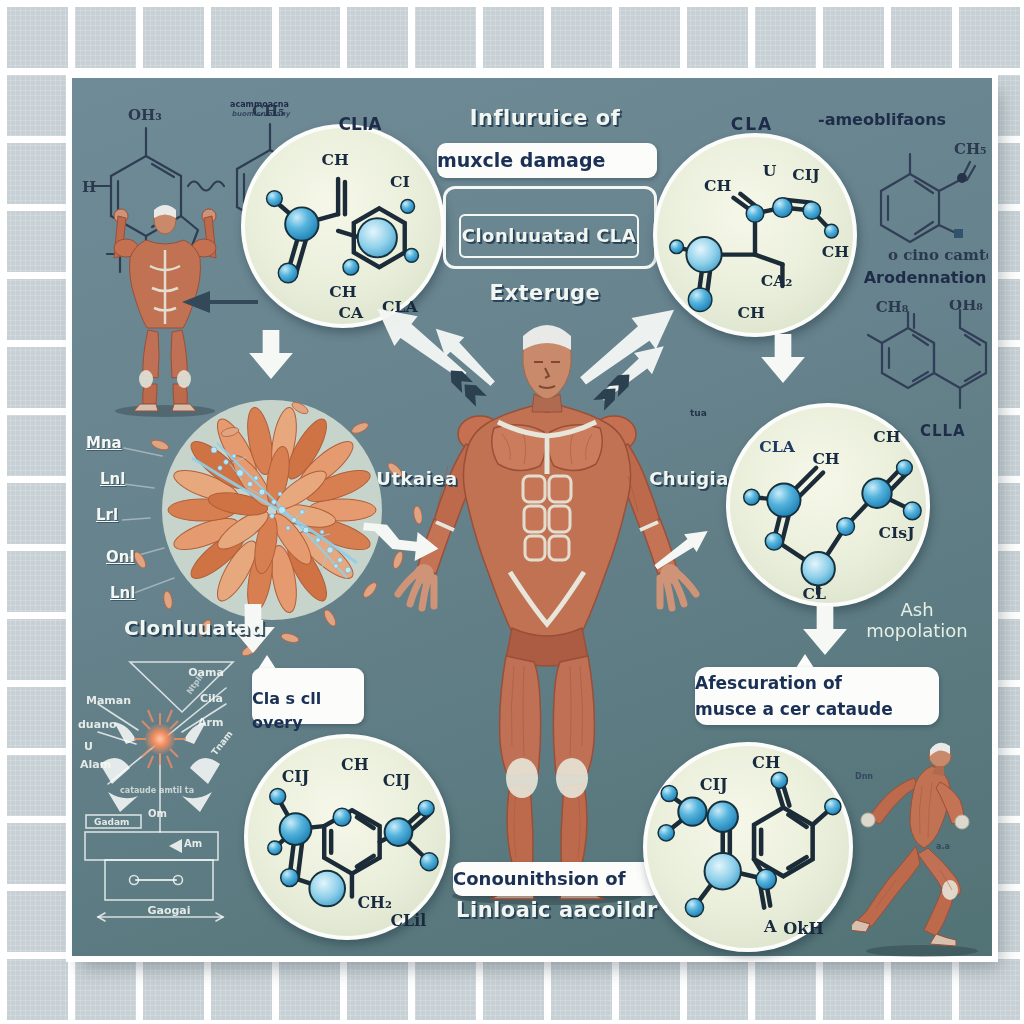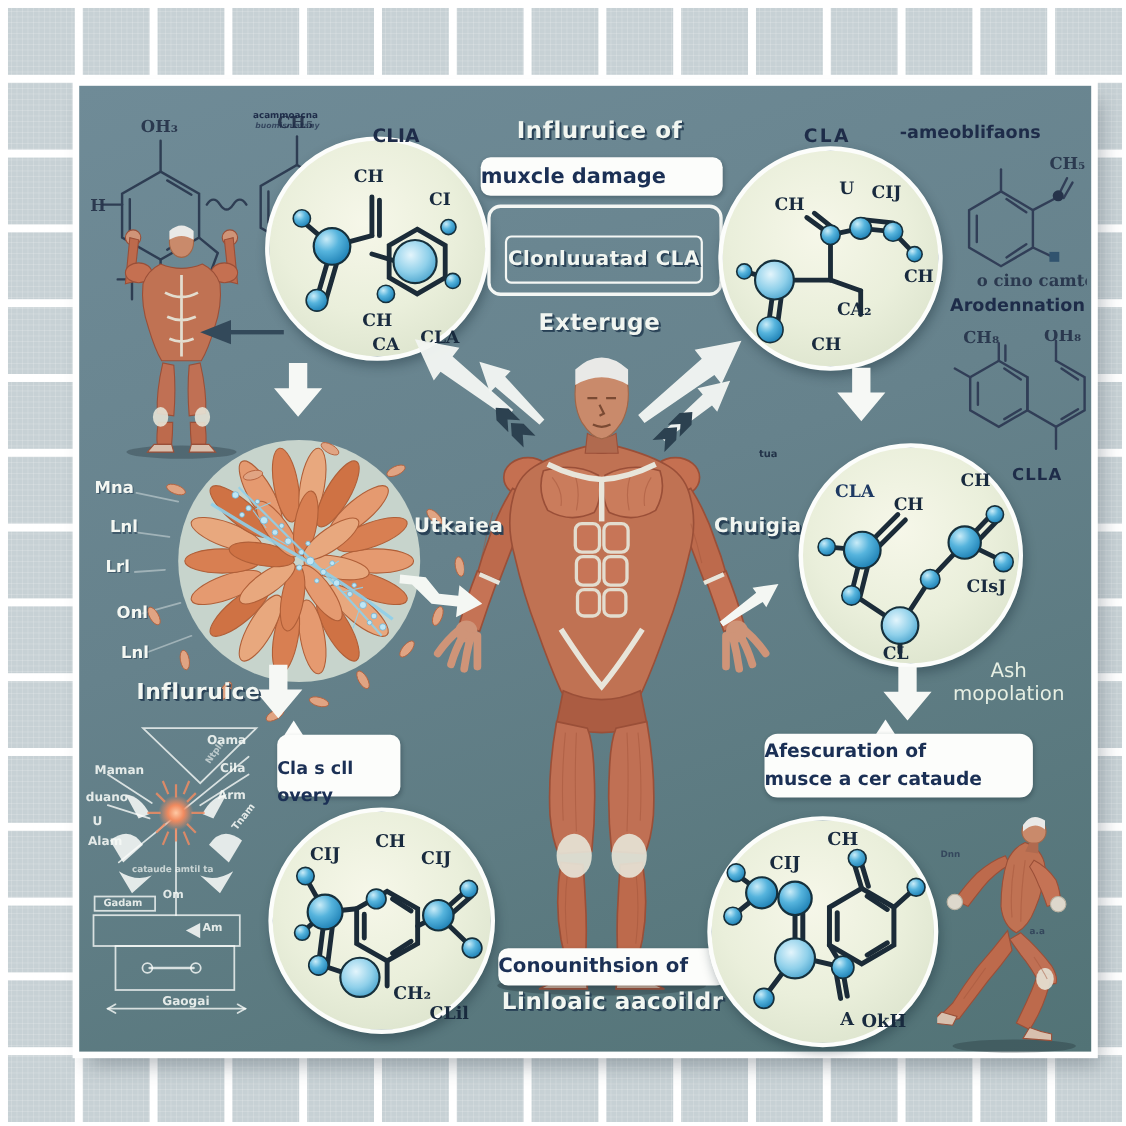--- a/index.html
+++ b/index.html
@@ -25,21 +25,21 @@
   .whitebox{background:#fcfdfb;border-radius:9px;color:#1b3055;font-weight:bold;text-align:left;box-shadow:1px 2px 4px rgba(20,35,45,.3);}
   .circle{
     border-radius:50%;
     background:radial-gradient(circle at 45% 38%, #f6f7e9 0%, #eaefdb 50%, #d5dec6 100%);
     border:4px solid #fcfdfb;
     box-shadow:2px 5px 10px rgba(18,38,48,.35);
     box-sizing:border-box;
   }
   .ctr{text-align:center;}
   .sk{color:rgba(246,249,246,.88);font-weight:bold;font-size:11px;}
-  .fibl{color:#f4f7f2;font-weight:bold;font-size:15px;text-shadow:1px 1px 0 rgba(38,62,84,.6);}
+  .fibl{color:#f4f7f2;font-weight:bold;font-size:15px;text-shadow:1px 1px 0 rgba(38,62,84,.6);text-decoration:underline;}
   .tail{width:0;height:0;border-left:9px solid transparent;border-right:9px solid transparent;border-bottom:14px solid #fcfdfb;}
   svg text{font-family:"DejaVu Serif",serif;font-weight:bold;fill:#182a3e;}
   .molc text{font-size:16px;}
   .ink{stroke:#26334a;stroke-width:2.2;fill:none;stroke-linecap:round;opacity:.88;}
   .inkt{fill:#26334a;font-size:15px;opacity:.92;}
   .wln{stroke:rgba(250,252,250,.78);stroke-width:1.6;fill:none;stroke-linecap:round;}
 </style>
 </head>
 <body>
 
@@ -471,21 +471,21 @@
     <div>mopolation</div>
   </div>
 
   <svg class="abs" style="left:158px;top:526px" width="46" height="50" viewBox="0 0 44 48">
       <polygon points="14,0 30,0 30,22 43,22 22,47 1,22 14,22" fill="#f6f8f5"></polygon>
     </svg>
   <svg class="abs" style="left:730px;top:528px" width="46" height="50" viewBox="0 0 44 48">
       <polygon points="14,0 30,0 30,22 43,22 22,47 1,22 14,22" fill="#f6f8f5"></polygon>
     </svg>
 
-  <span class="abs wtitle" style="left:52px;top:538px;width:140px;font-size:20px">Influruice</span>
+  <span class="abs wtitle" style="left:52px;top:538px;width:140px;font-size:20px">Clonluuatad</span>
 
   <svg class="abs" style="left:6px;top:574px" width="172" height="282" viewBox="0 0 172 282">
     <g class="wln">
       <path d="M52,10 L155,10 L104,60 Z"></path>
       <line x1="30" y1="132" x2="148" y2="36"></line>
       <line x1="82" y1="103" x2="82" y2="180"></line>
       <path d="M20,52 L60,78 M148,52 L104,80 M20,80 L58,92"></path>
       <rect x="8" y="163" width="55" height="13"></rect>
       <rect x="7" y="180" width="133" height="28"></rect>
       <rect x="27" y="208" width="108" height="40"></rect>

